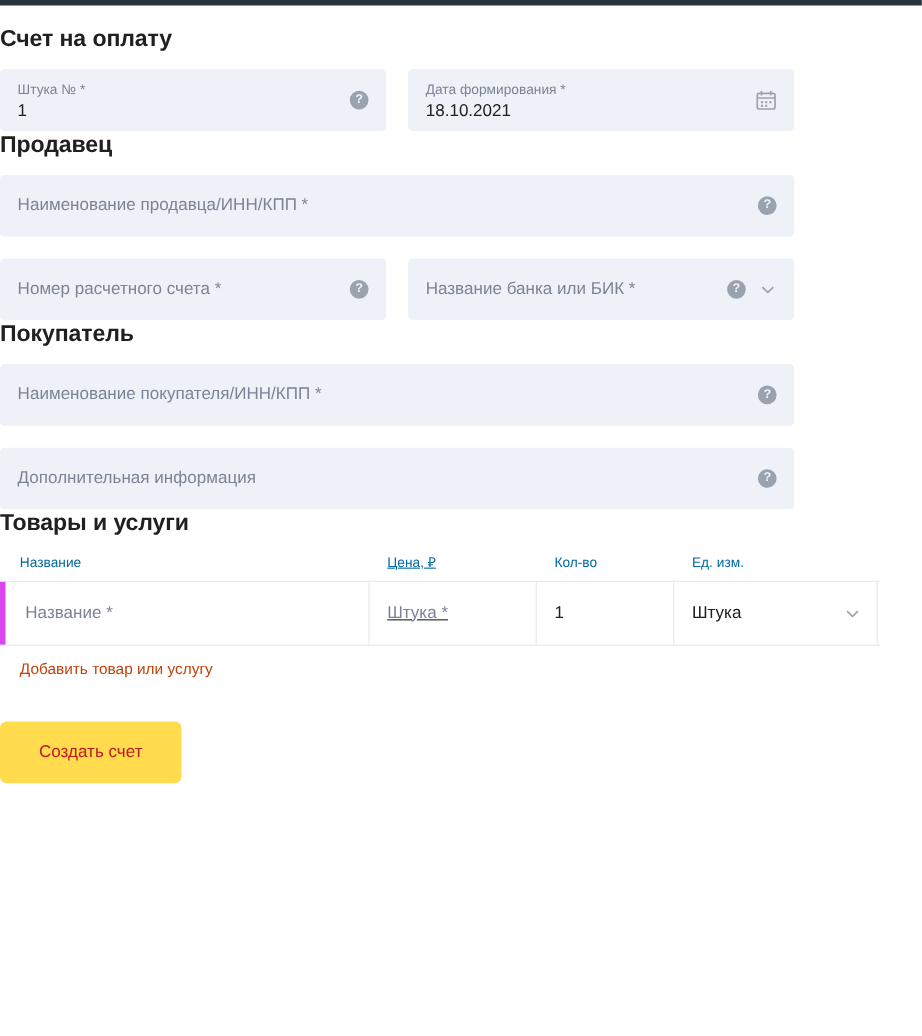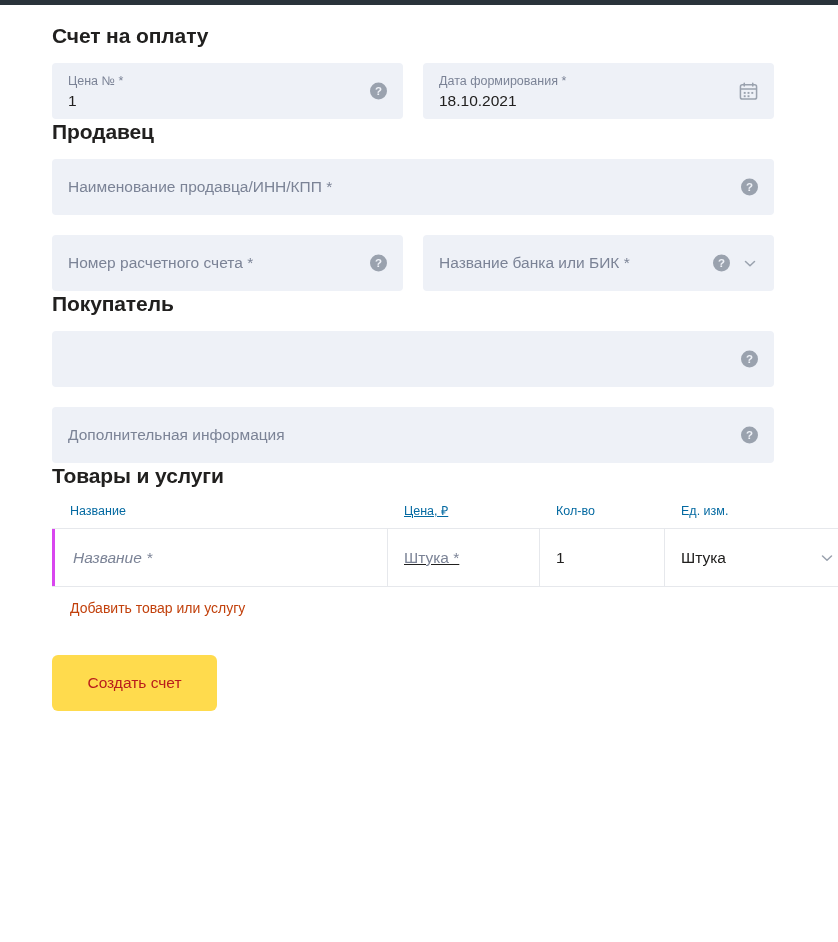--- a/index.html
+++ b/index.html
@@ -21,21 +21,20 @@
     width: 838px;
     height: 5px;
     background: #2a333b;
   }
   .page {
     position: absolute;
     top: 5px; left: 0;
     width: 838px;
   }
   .content {
-    padding-left: 52px;
     padding-top: 18px;
   }
   h2.section-title {
     font-size: 21px;
     font-weight: bold;
     letter-spacing: -0.1px;
     color: #21201f;
     margin: 0;
     padding: 0;
     line-height: 26px;
@@ -140,21 +139,21 @@
   }
   .tbl-row .cell {
     display: flex;
     align-items: center;
     box-sizing: border-box;
     border-right: 1px solid #e6e8ec;
     font-size: 15.5px;
     line-height: 20px;
     position: relative;
   }
-  .tbl-row .cell.first { border-left: 3px solid #d946ef; font-style: italic; }
+  .tbl-row .cell.first { border-left: 5px solid #d946ef; }
   .cell-ph  { color: #7b8396; }
   .cell-val { color: #21201f; }
   .cell.unit { justify-content: space-between; padding-right: 14px; }
 
   .add-link {
     display: inline-block;
     margin-top: 13px;
     margin-left: 18px;
     font-size: 14px;
     color: #c2410c;
@@ -184,21 +183,21 @@
 <div class="topbar"></div>
 
 <div class="page">
   <div class="content">
 
     <h2 class="section-title t-invoice">Счет на оплату</h2>
 
     <div class="row" style="margin-top:14px;">
 
       <div class="field w-half">
-        <span class="field-label">Цена № *</span>
+        <span class="field-label">Штука № *</span>
         <span class="field-value">1</span>
         <span class="adorn">
           <span class="help-icon">?</span>
         </span>
       </div>
 
       <div class="field w-half">
         <span class="field-label">Дата формирования *</span>
         <span class="field-value">18.10.2021</span>
         <span class="adorn">
@@ -244,20 +243,21 @@
             <path d="M3.5 6L8 10.3 12.5 6" stroke="#9aa2ae" stroke-width="1.5" stroke-linecap="round" stroke-linejoin="round"></path>
           </svg>
         </span>
       </div>
     </div>
 
     <h2 class="section-title t-buyer">Покупатель</h2>
 
     <div class="row" style="margin-top:14px;">
       <div class="field w-full">
+        <span class="field-placeholder">Наименование покупателя/ИНН/КПП *</span>
         <span class="adorn">
           <span class="help-icon">?</span>
         </span>
       </div>
     </div>
 
     <div class="row" style="margin-top:20px;">
       <div class="field w-full">
         <span class="field-placeholder">Дополнительная информация</span>
         <span class="adorn">

